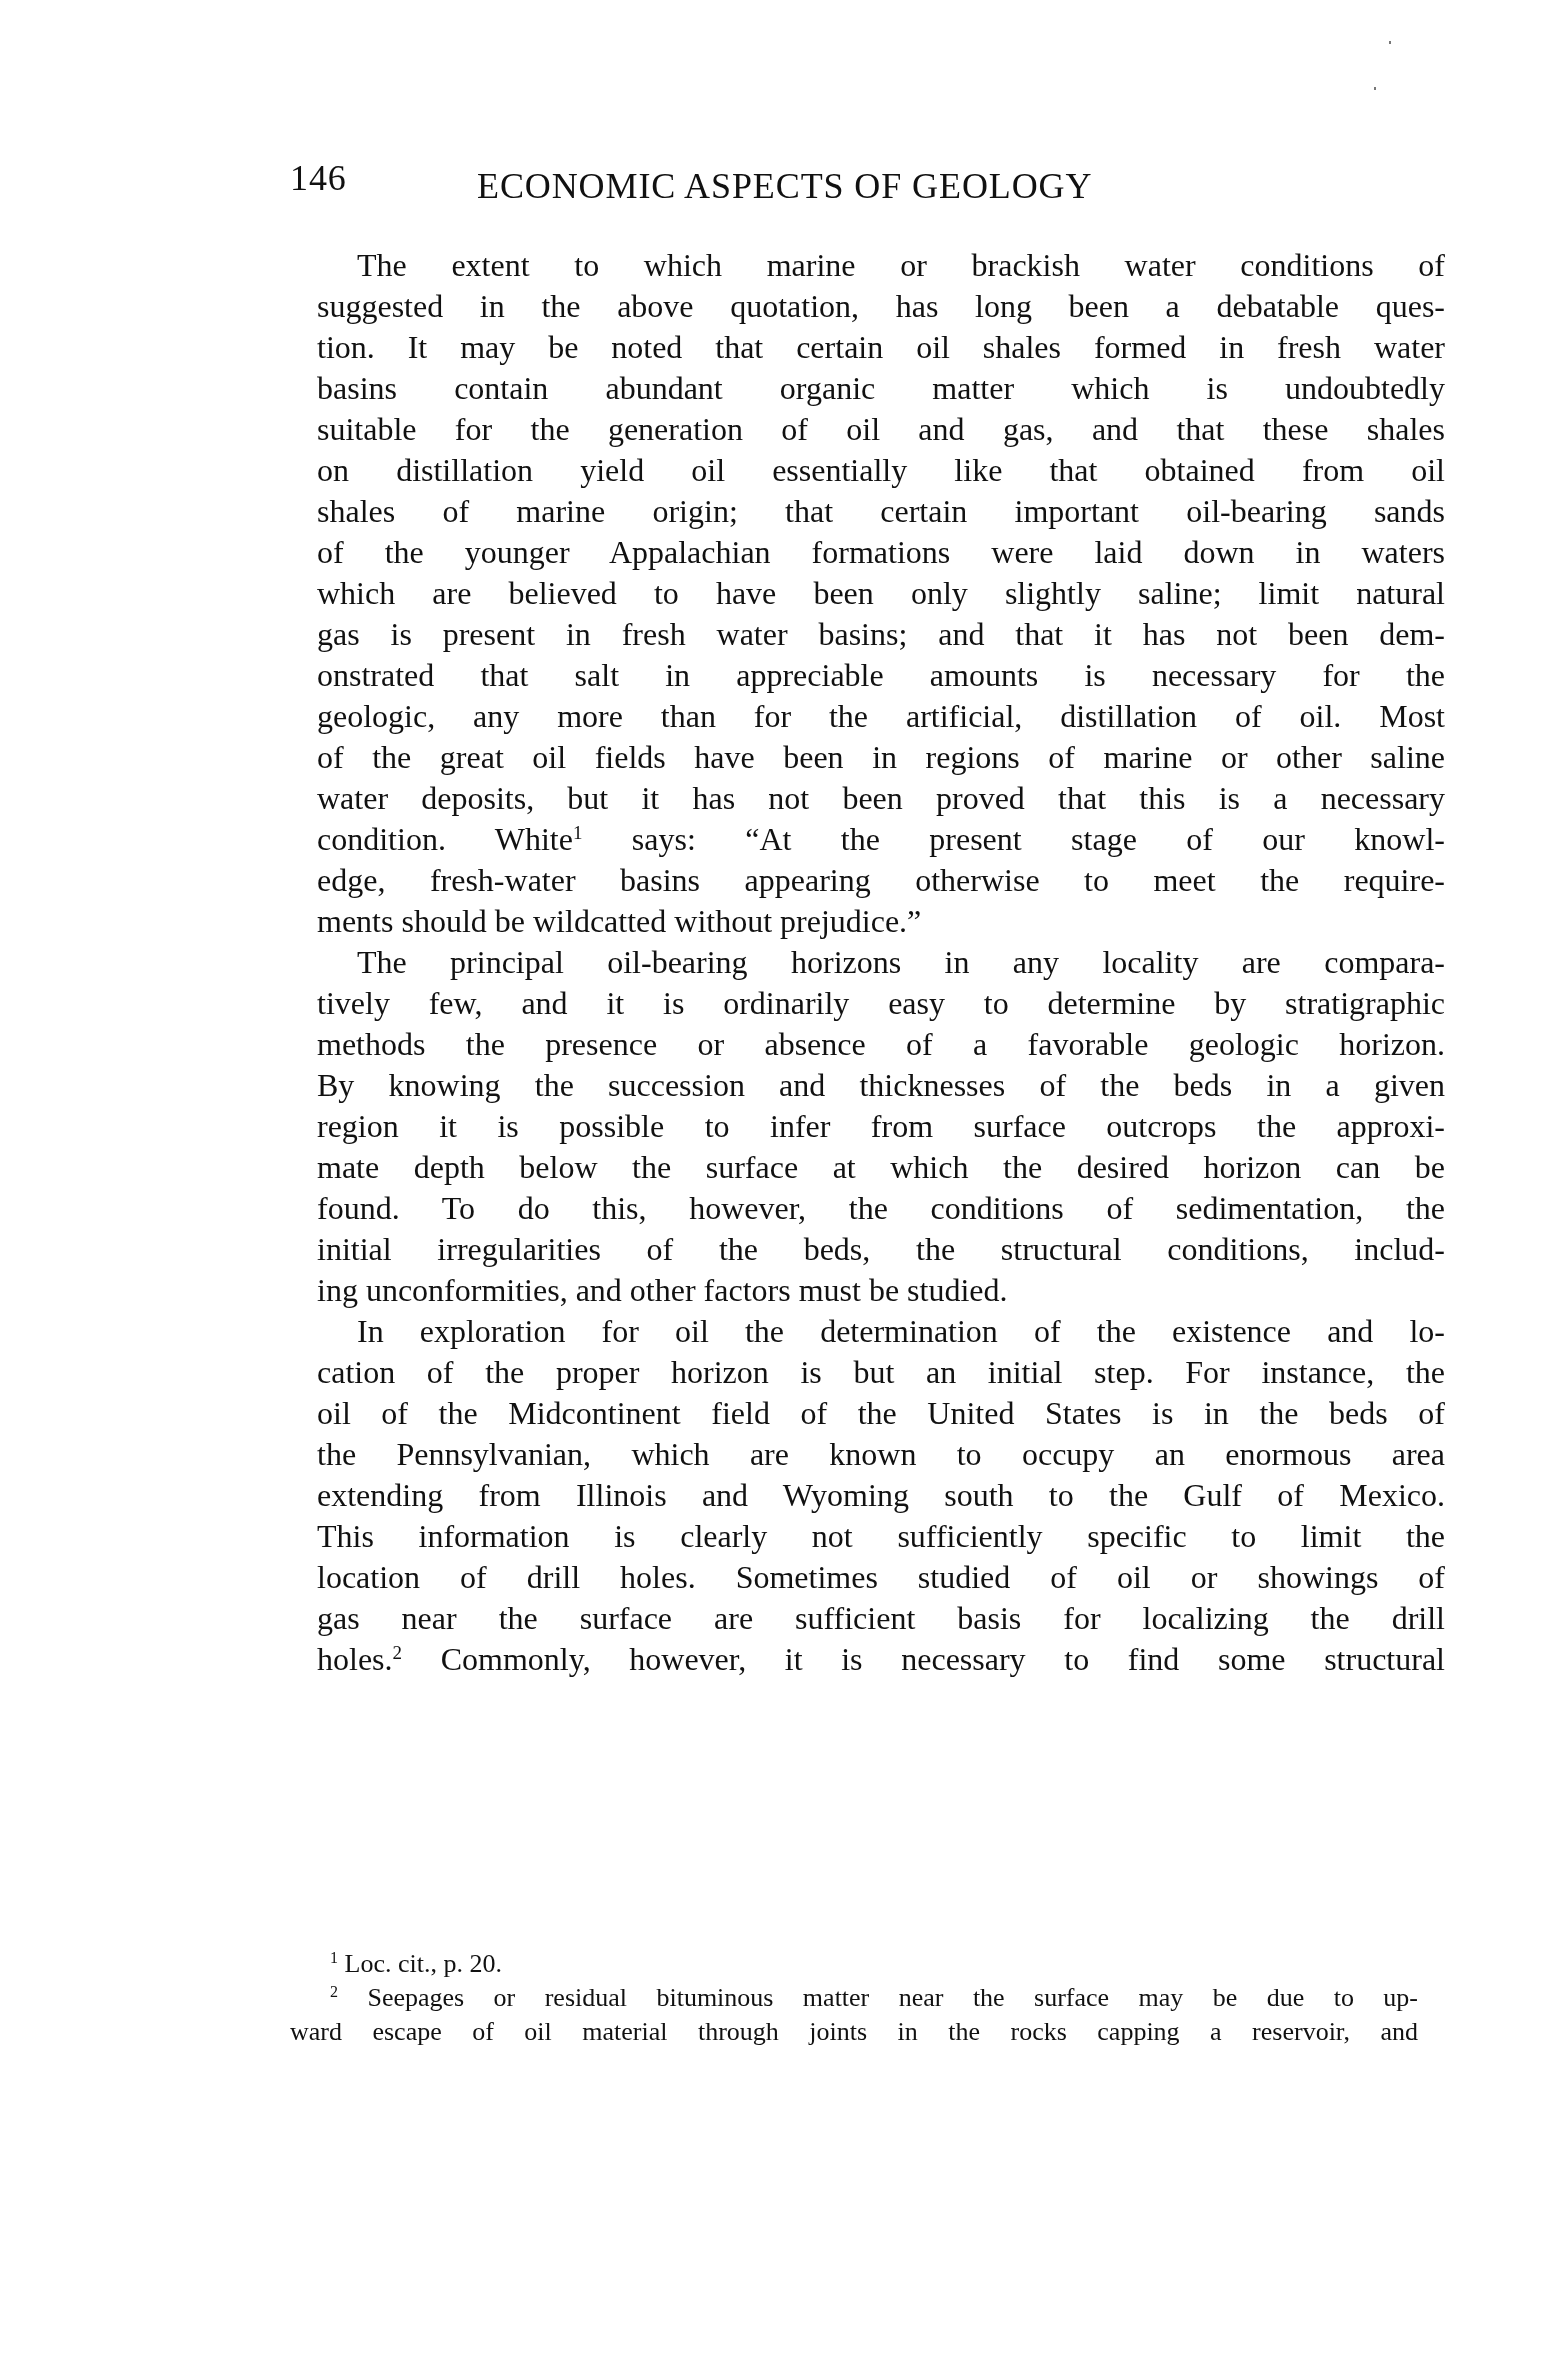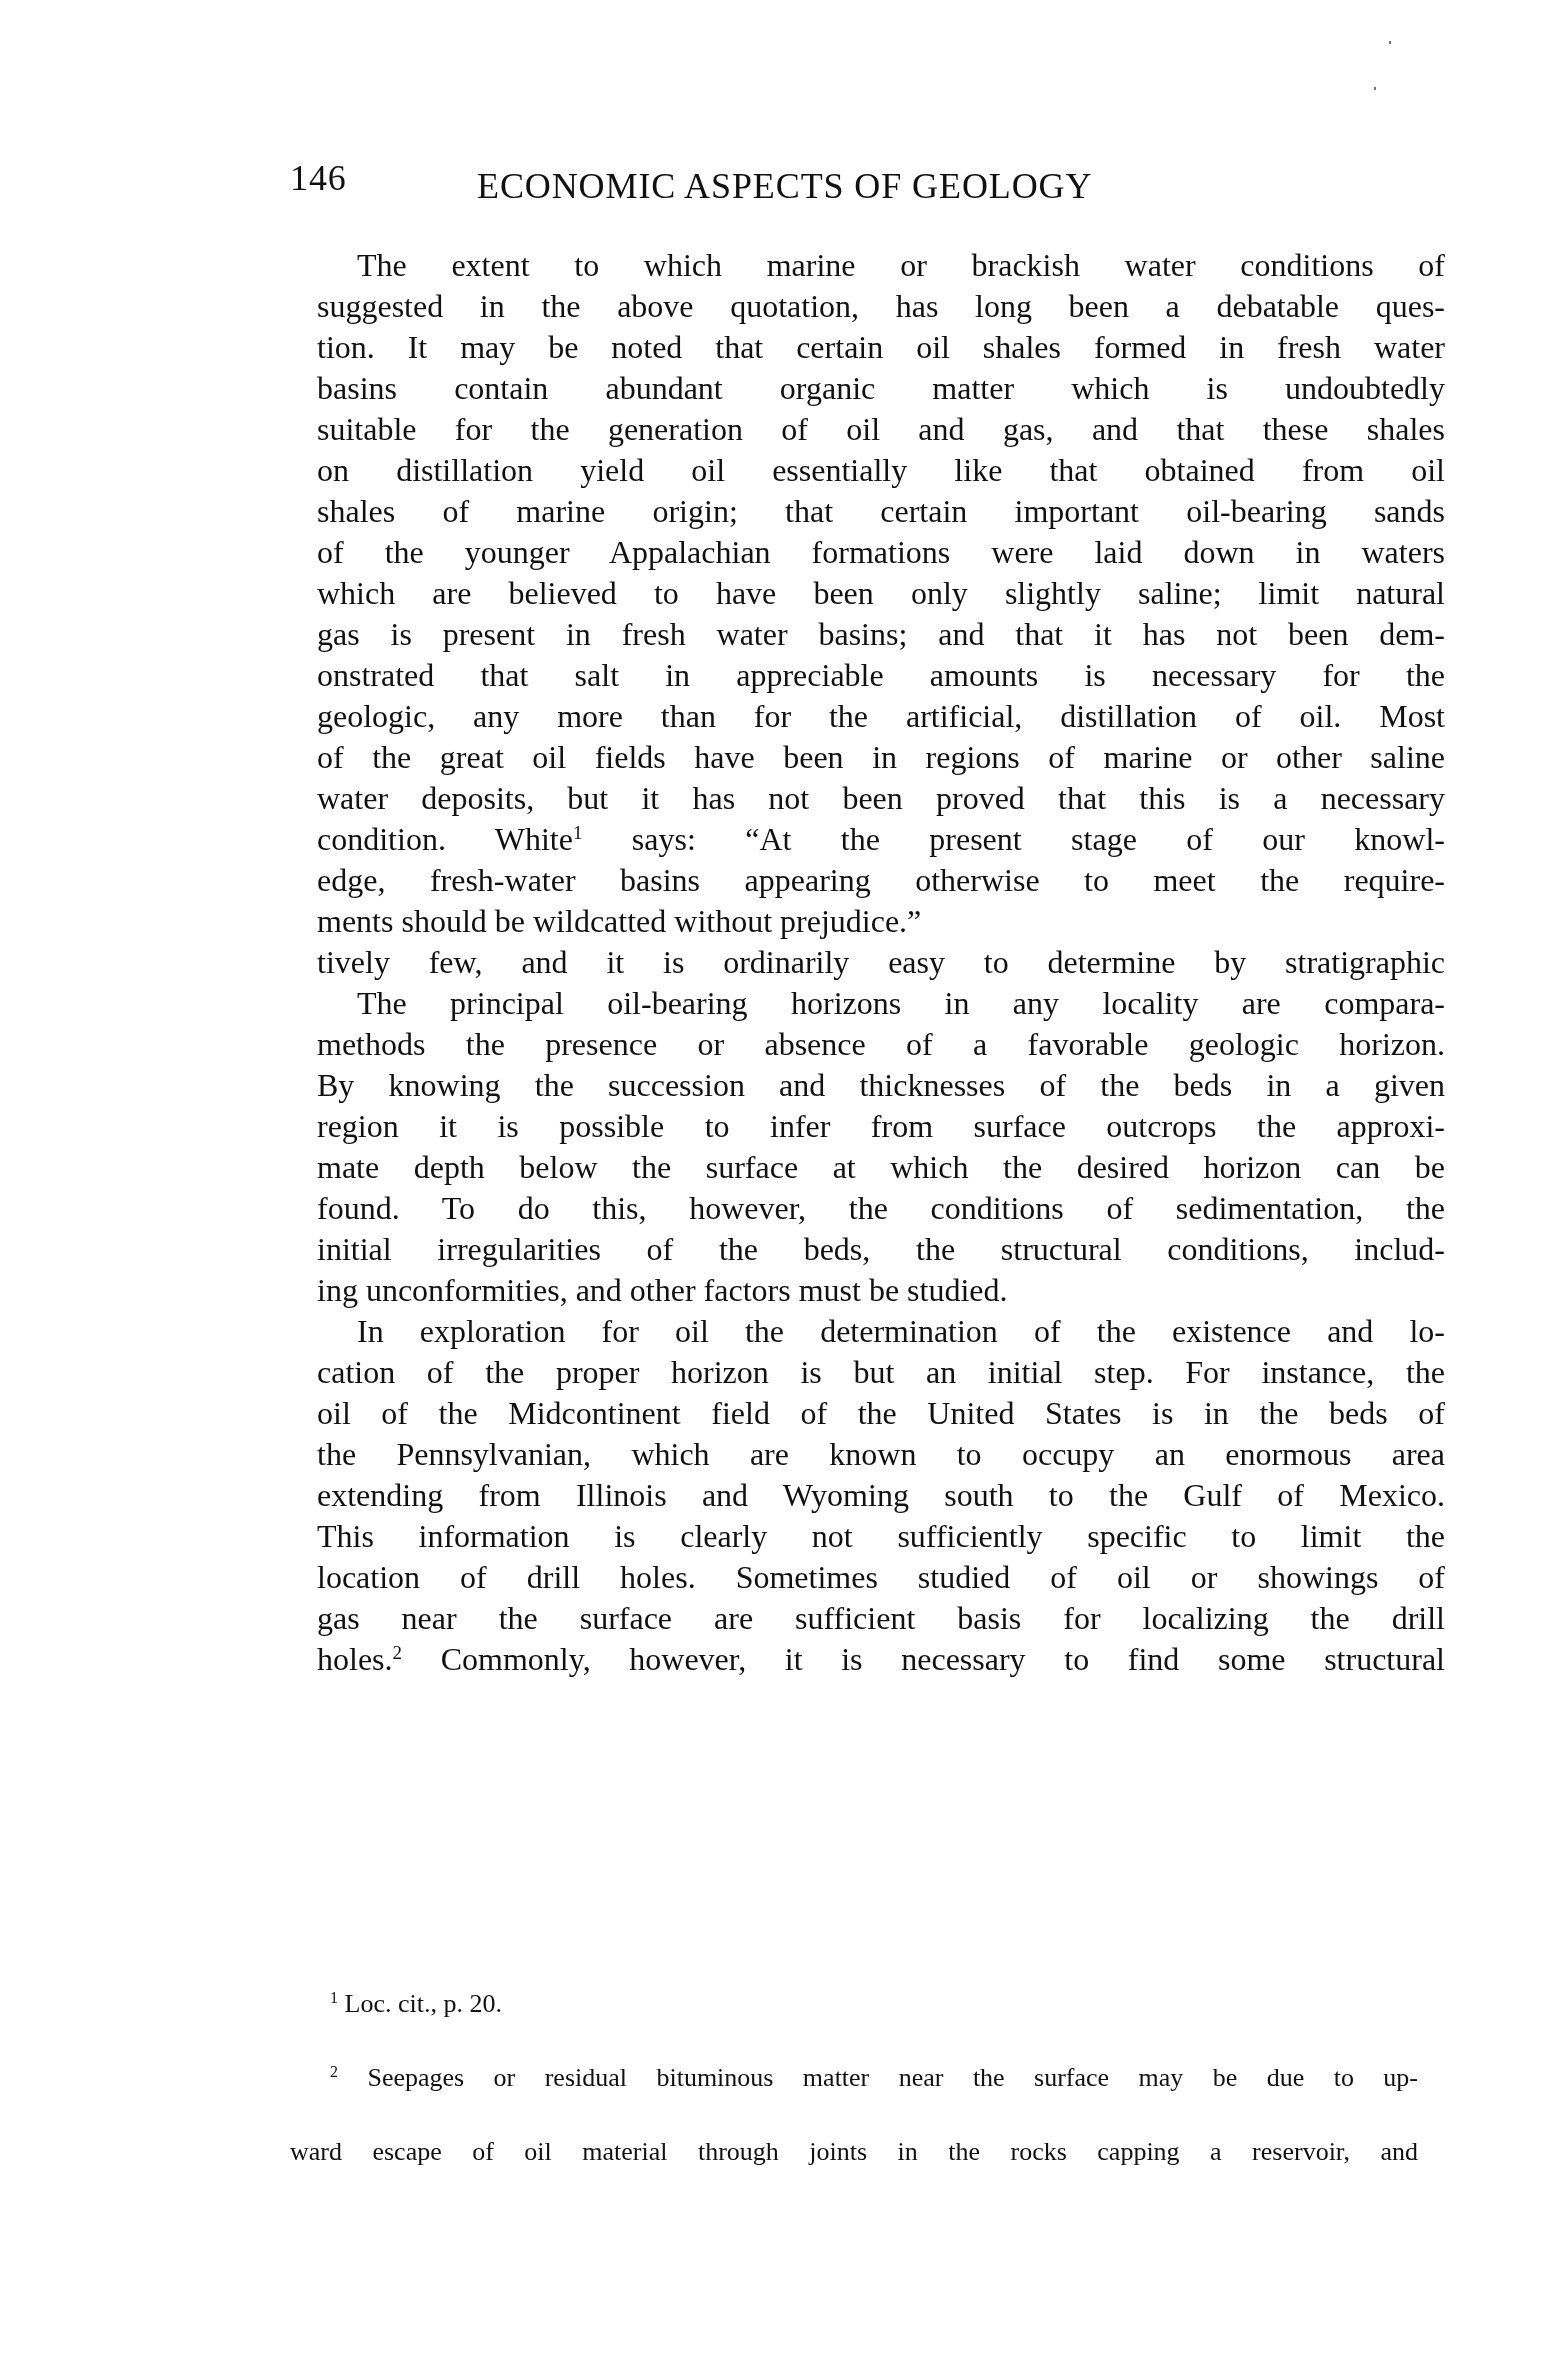--- a/index.html
+++ b/index.html
@@ -11,21 +11,21 @@
   .header .pnum { position: absolute; left: 0; top: 0; }
   .header .running { position: absolute; left: 187px; top: 0; margin-top: 8px; }
   .body { position: absolute; left: 290px; top: 245px; width: 1128px; margin-left: 27px; }
   .line { height: 41px; line-height: 41px; font-size: 32px;
           text-align: justify; text-align-last: justify; white-space: nowrap; }
   .line.last { text-align-last: left; }
   .line.indent { padding-left: 40px; }
   sup { font-size: 19px; vertical-align: 11.2px; line-height: 0; }
   .footnotes { position: absolute; left: 290px; top: 1947px; width: 1128px; }
   .fn { height: 34px; line-height: 34px; font-size: 26px; text-align: justify;
-        text-align-last: justify; white-space: nowrap; margin-top: 40px; }
+        text-align-last: justify; white-space: nowrap; }
   .fn.last { text-align-last: left; }
   .fn.indent { padding-left: 40px; }
   .fn sup { font-size: 16px; vertical-align: 9.4px; }
   .speck { position: absolute; width: 1.9px; height: 2.8px; background: #777; }
 </style>
 </head>
 <body>
 
 <div class="page">
 
@@ -50,22 +50,22 @@
       <div class="line">onstrated that salt in appreciable amounts is necessary for the</div>
       <div class="line">geologic, any more than for the artificial, distillation of oil. Most</div>
       <div class="line">of the great oil fields have been in regions of marine or other saline</div>
       <div class="line">water deposits, but it has not been proved that this is a necessary</div>
       <div class="line"><span>condition. White</span><sup>1</sup><span> says: “At the present stage of our knowl-</span></div>
       <div class="line">edge, fresh-water basins appearing otherwise to meet the require-</div>
       <div class="line last">ments should be wildcatted without prejudice.”</div>
     </div>
 
     <div>
+      <div class="line indent">The principal oil-bearing horizons in any locality are compara-</div>
       <div class="line">tively few, and it is ordinarily easy to determine by stratigraphic</div>
-      <div class="line indent">The principal oil-bearing horizons in any locality are compara-</div>
       <div class="line">methods the presence or absence of a favorable geologic horizon.</div>
       <div class="line">By knowing the succession and thicknesses of the beds in a given</div>
       <div class="line">region it is possible to infer from surface outcrops the approxi-</div>
       <div class="line">mate depth below the surface at which the desired horizon can be</div>
       <div class="line">found. To do this, however, the conditions of sedimentation, the</div>
       <div class="line">initial irregularities of the beds, the structural conditions, includ-</div>
       <div class="line last">ing unconformities, and other factors must be studied.</div>
     </div>
 
     <div>

